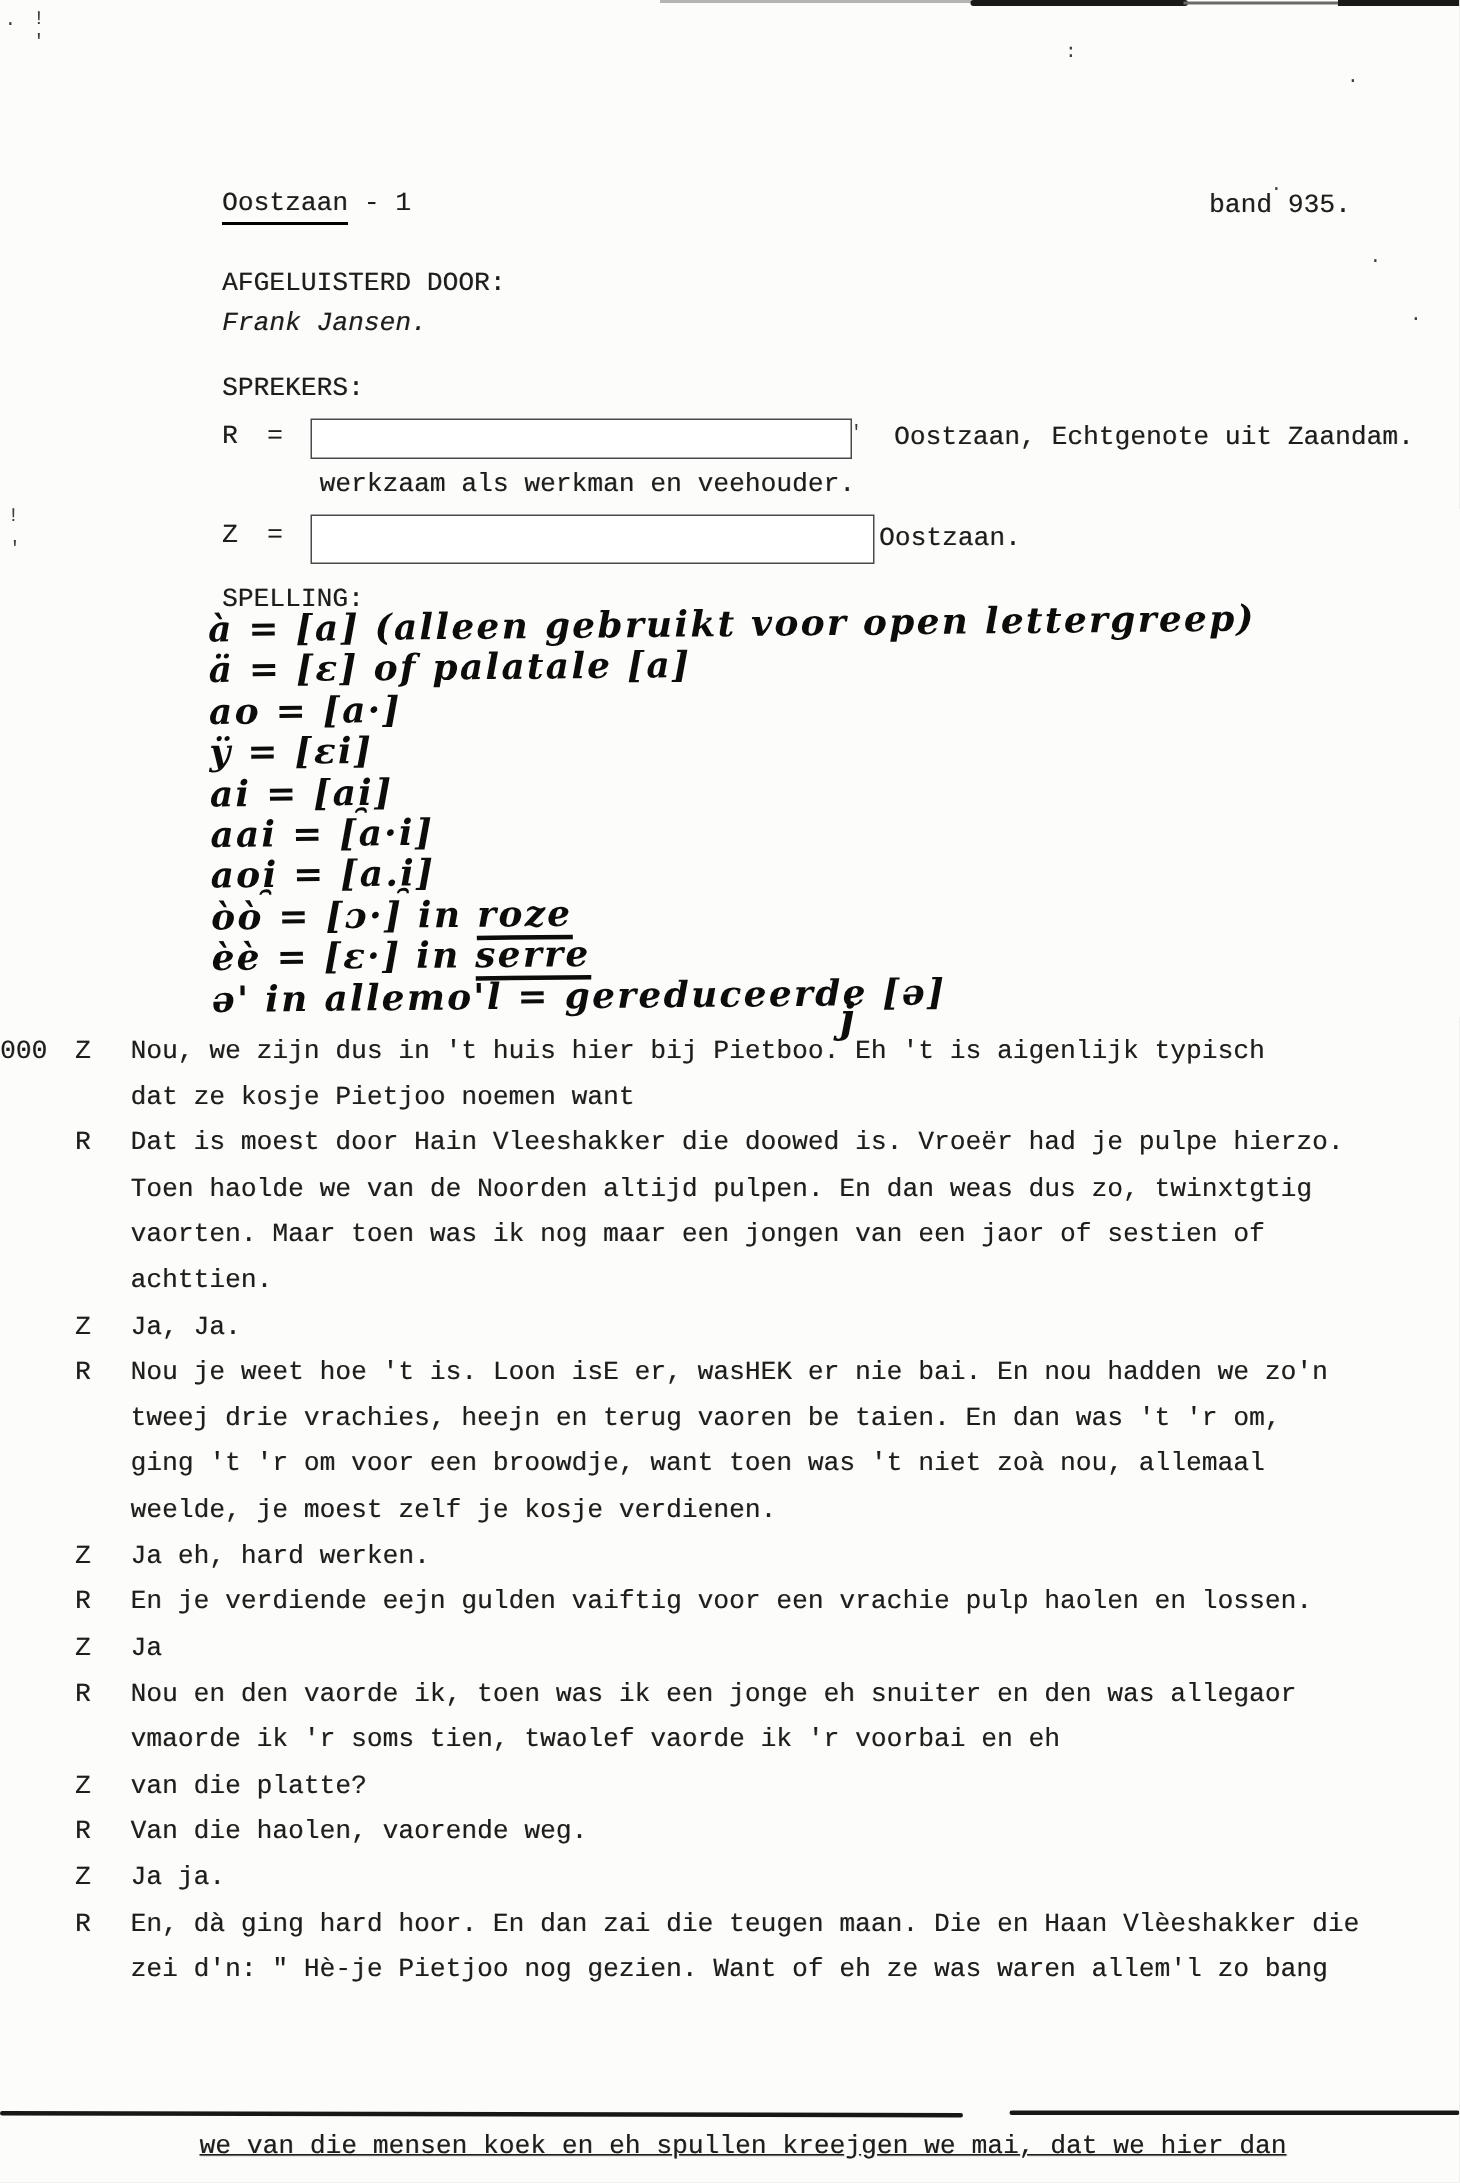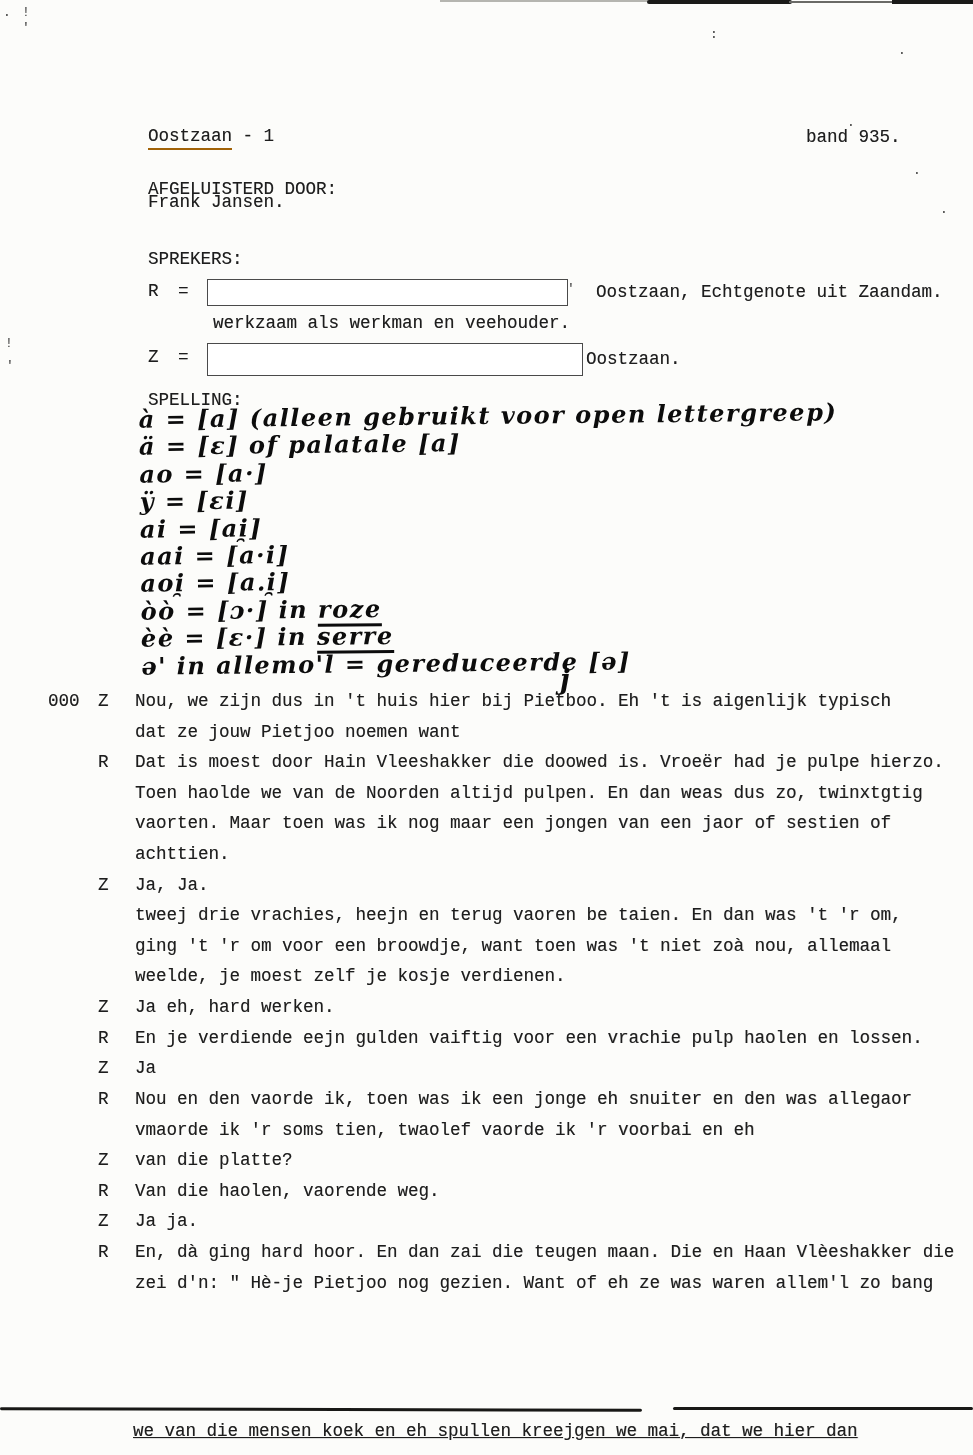--- a/index.html
+++ b/index.html
@@ -6,35 +6,35 @@
   html,body{margin:0;padding:0;background:#e8e8e4;}
   .page{
     position:relative; width:973px; height:1455px; margin:0 auto;
     background:#fcfcfa; overflow:hidden;
     font-family:"Liberation Mono", monospace; color:#1d1d1d;
   }
   .typed{
     position:absolute; font-size:17.5px; white-space:pre; line-height:1.2;
     text-shadow:0.3px 0.3px 0 rgba(25,25,25,0.45);
   }
-  .u-title{display:inline-block;border-bottom:2px solid #a16207;padding-bottom:1px;}
+  .u-title{display:inline-block;border-bottom:2px solid #000000;padding-bottom:1px;}
   .redaction{position:absolute;background:#ffffff;border:1.3px solid #4a4a4a;}
   
   .hw{
     font-family:"DejaVu Serif", serif; font-style:italic; font-weight:bold;
     color:#0c0c0c; letter-spacing:1.5px;
   }
   .spelling-list{position:absolute;left:140px;top:402px;transform:rotate(-0.6deg);}
   .hline{height:27.4px;line-height:27.4px;font-size:24px;white-space:pre;}
   .hline .uw{border-bottom:3px solid #0c0c0c;padding-bottom:0px;}
   .hw-insert{position:absolute;left:560px;top:664px;font-size:27px;}
   
   .transcript{position:absolute;left:0;top:686px;width:973px;}
   .trow{height:30.62px;line-height:30.62px;white-space:pre;font-size:17.5px;
-        padding-left:48px;text-shadow:0.3px 0.3px 0 rgba(25,25,25,0.45);}
+        text-shadow:0.3px 0.3px 0 rgba(25,25,25,0.45);}
   .tm{display:inline-block;width:50px;}
   .ts{display:inline-block;width:37px;}
   
   .rule{position:absolute;height:3px;background:#181816;border-radius:2px;}
   .rule.left{left:0;top:1408px;width:642px;transform:rotate(0.12deg);}
   .rule.right{left:673px;top:1407px;width:300px;}
   
   .smudge{position:absolute;}
   .sm1{left:440px;top:0;width:212px;height:2px;background:#b5b5b0;}
   .sm2{left:647px;top:0;width:145px;height:4px;background:#1a1a18;border-radius:2px;}
@@ -52,21 +52,21 @@
   <div class="smudge sm2"></div>
   <div class="smudge sm3"></div>
   <div class="smudge sm4"></div>
 
   <div class="typed" style="left:148px;top:126px;"><span class="u-title">Oostzaan</span><span> - 1</span></div>
 
   <div class="typed" style="left:806px;top:127px;">band 935.</div>
 
   <div class="typed" style="left:148px;top:179px;">AFGELUISTERD DOOR:</div>
 
-  <div class="typed" style="left:148px;top:192px;">Frank Jansen.</div>
+  <div class="typed" style="left:148px;top:206px;font-style:italic;">Frank Jansen.</div>
 
   <div class="typed" style="left:148px;top:249px;">SPREKERS:</div>
 
   <div class="typed" style="left:148px;top:281px;">R</div>
   <div class="typed" style="left:178px;top:281px;">=</div>
   <div class="redaction" style="left:207px;top:279px;width:359px;height:25px;"></div>
   <div class="typed" style="left:596px;top:282px;">Oostzaan, Echtgenote uit Zaandam.</div>
   <div class="typed" style="left:213px;top:313px;">werkzaam als werkman en veehouder.</div>
 
   <div class="typed" style="left:148px;top:347px;">Z</div>
@@ -85,26 +85,27 @@
       <div class="hline"><span>aoi̯ = [a.i̯]</span></div>
       <div class="hline"><span>òò = [ɔ·] in </span><span class="uw">roze</span></div>
       <div class="hline"><span>èè = [ɛ·] in </span><span class="uw">serre</span></div>
       <div class="hline"><span>ə' in allemo'l = gereduceerde [ə]</span></div>
     </div>
 
   <div class="hw hw-insert">j</div>
 
   <div class="transcript">
       <div class="trow"><span class="tm">000</span><span class="ts">Z</span><span class="tt">Nou, we zijn dus in 't huis hier bij Pietboo. Eh 't is aigenlijk typisch</span></div>
-      <div class="trow"><span class="tm"></span><span class="ts"></span><span class="tt">dat ze jouw Pietjoo noemen want</span></div>
+      <div class="trow"><span class="tm"></span><span class="ts"></span><span class="tt">dat ze kosje Pietjoo noemen want</span></div>
       <div class="trow"><span class="tm"></span><span class="ts">R</span><span class="tt">Dat is moest door Hain Vleeshakker die doowed is. Vroeër had je pulpe hierzo.</span></div>
       <div class="trow"><span class="tm"></span><span class="ts"></span><span class="tt">Toen haolde we van de Noorden altijd pulpen. En dan weas dus zo, twinxtgtig</span></div>
       <div class="trow"><span class="tm"></span><span class="ts"></span><span class="tt">vaorten. Maar toen was ik nog maar een jongen van een jaor of sestien of</span></div>
       <div class="trow"><span class="tm"></span><span class="ts"></span><span class="tt">achttien.</span></div>
       <div class="trow"><span class="tm"></span><span class="ts">Z</span><span class="tt">Ja, Ja.</span></div>
+      <div class="trow"><span class="tm"></span><span class="ts">R</span><span class="tt">Nou je weet hoe 't is. Loon isE er, wasHEK er nie bai. En nou hadden we zo'n</span></div>
       <div class="trow"><span class="tm"></span><span class="ts"></span><span class="tt">tweej drie vrachies, heejn en terug vaoren be taien. En dan was 't 'r om,</span></div>
       <div class="trow"><span class="tm"></span><span class="ts"></span><span class="tt">ging 't 'r om voor een broowdje, want toen was 't niet zoà nou, allemaal</span></div>
       <div class="trow"><span class="tm"></span><span class="ts"></span><span class="tt">weelde, je moest zelf je kosje verdienen.</span></div>
       <div class="trow"><span class="tm"></span><span class="ts">Z</span><span class="tt">Ja eh, hard werken.</span></div>
       <div class="trow"><span class="tm"></span><span class="ts">R</span><span class="tt">En je verdiende eejn gulden vaiftig voor een vrachie pulp haolen en lossen.</span></div>
       <div class="trow"><span class="tm"></span><span class="ts">Z</span><span class="tt">Ja</span></div>
       <div class="trow"><span class="tm"></span><span class="ts">R</span><span class="tt">Nou en den vaorde ik, toen was ik een jonge eh snuiter en den was allegaor</span></div>
       <div class="trow"><span class="tm"></span><span class="ts"></span><span class="tt">vmaorde ik 'r soms tien, twaolef vaorde ik 'r voorbai en eh</span></div>
       <div class="trow"><span class="tm"></span><span class="ts">Z</span><span class="tt">van die platte?</span></div>
       <div class="trow"><span class="tm"></span><span class="ts">R</span><span class="tt">Van die haolen, vaorende weg.</span></div>

